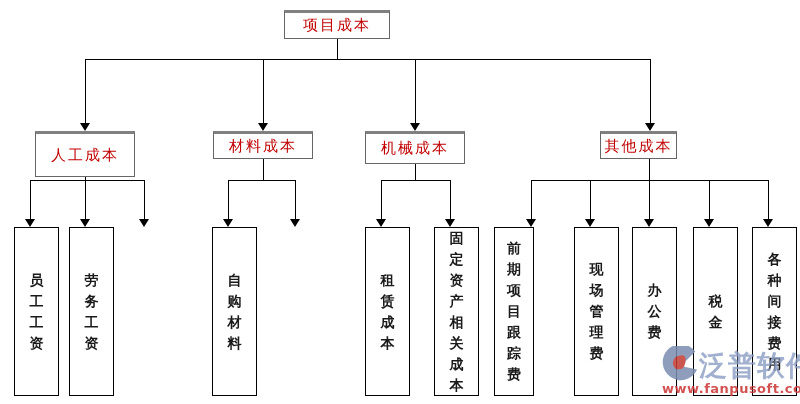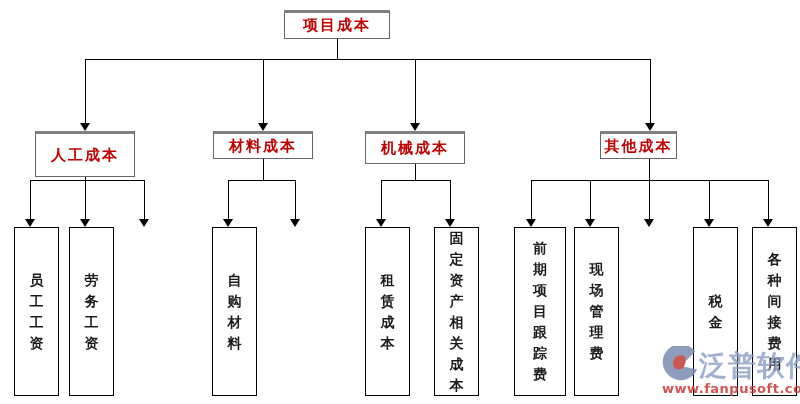--- a/index.html
+++ b/index.html
@@ -10,21 +10,21 @@
   .line{position:absolute;background:#000;z-index:1;}
   .arr{position:absolute;width:0;height:0;z-index:1;
        border-left:5px solid transparent;border-right:5px solid transparent;
        border-top:8px solid #000;}
   .hbox{
     position:absolute;background:#fff;z-index:2;
     border:1px solid #666;border-top:3px solid #808080;
     display:flex;align-items:center;justify-content:center;
     box-sizing:border-box;
   }
-  .htext{color:#c00000;font-weight:bold;font-size:15px;letter-spacing:2px;white-space:nowrap;}
+  .htext{color:#c00000;font-weight:normal;font-size:15px;letter-spacing:2px;white-space:nowrap;}
   .vbox{
     position:absolute;top:227px;width:45px;height:169px;background:#fff;z-index:2;
     border:1px solid #000;
     display:flex;align-items:center;justify-content:center;
     box-sizing:border-box;
   }
   .vtext{
     color:#1a1a1a;font-weight:bold;font-size:14px;line-height:21px;
     width:16px;word-break:break-all;text-align:center;
   }
@@ -113,25 +113,28 @@
   </div>
   <div class="vbox" style="left:212px">
     <span class="vtext">自购材料</span>
   </div>
   <div class="vbox" style="left:365px">
     <span class="vtext">租赁成本</span>
   </div>
   <div class="vbox" style="left:434px">
     <span class="vtext">固定资产相关成本</span>
   </div>
-  <div class="vbox" style="left:514px;width:52px">
+  <div class="vbox" style="left:494px;width:40px">
     <span class="vtext">前期项目跟踪费</span>
   </div>
   <div class="vbox" style="left:574px">
     <span class="vtext">现场管理费</span>
+  </div>
+  <div class="vbox" style="left:632px">
+    <span class="vtext">办公费</span>
   </div>
   <div class="vbox" style="left:693px">
     <span class="vtext">税金</span>
   </div>
   <div class="vbox" style="left:752px">
     <span class="vtext">各种间接费用</span>
   </div>
 
   <div class="watermark">
     <div class="wm-row">

